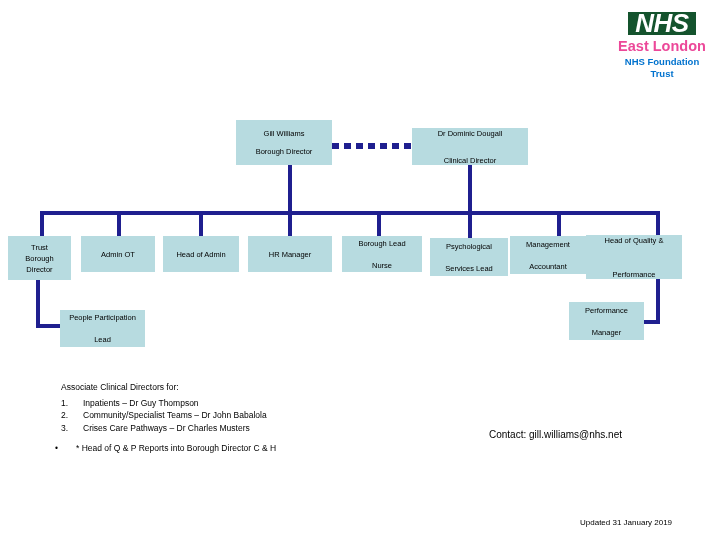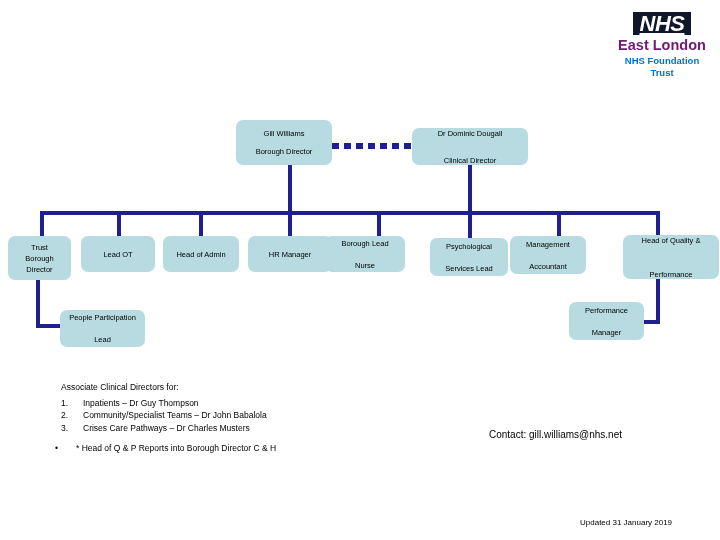--- a/index.html
+++ b/index.html
@@ -35,33 +35,32 @@
   
   #nhs-logo {
     position: absolute;
     left: 614px;
     top: 12px;
     width: 96px;
     text-align: center;
   }
   #nhs-mark {
     display: inline-block;
-    background: #0f172a;
+    background: #14532d;
     color: #ffffff;
     font-family: "Liberation Sans", sans-serif;
     font-weight: bold;
     font-style: italic;
-    font-size: 22px;
+    font-size: 26px;
     line-height: 21px;
     padding: 1px 7px 1px 7px;
     letter-spacing: -0.5px;
-    text-decoration: underline;
   }
   #nhs-trust-name {
-    color: #701a75;
+    color: #ec4899;
     font-size: 14.5px;
     font-weight: bold;
     line-height: 17px;
     margin-top: 2px;
   }
   #nhs-trust-sub {
     color: #0072ce;
     font-size: 9.5px;
     font-weight: bold;
     line-height: 12px;
@@ -76,21 +75,20 @@
     flex-direction: column;
     align-items: center;
     justify-content: center;
     text-align: center;
     font-size: 7.5px;
     line-height: 11px;
     color: #000000;
     z-index: 5;
     box-sizing: border-box;
     padding: 18px 3px;
-    border-radius: 7px;
   }
   .node .l2 { margin-top: 7px; }
   .node.tight .l2 { margin-top: 11px; }
 
   
   .conn {
     position: absolute;
     background: #1f1f8f;
     z-index: 1;
   }
@@ -195,47 +193,47 @@
     <div class="l2">Clinical Director</div>
   </div>
 
   <div class="node tight" style="left:8px; top:236px; width:63px; height:44px;">
     <div>Trust</div>
     <div>Borough</div>
     <div>Director</div>
   </div>
 
   <div class="node" style="left:81px; top:236px; width:74px; height:23px;">
-    <div>Lead OT</div>
+    <div>Admin OT</div>
   </div>
 
   <div class="node" style="left:163px; top:236px; width:76px; height:23px;">
     <div>Head of Admin</div>
   </div>
 
   <div class="node" style="left:248px; top:236px; width:84px; height:23px;">
     <div>HR Manager</div>
   </div>
 
-  <div class="node tight" style="left:325px; top:236px; width:80px; height:34px;">
+  <div class="node tight" style="left:342px; top:236px; width:80px; height:34px;">
     <div>Borough Lead</div>
     <div class="l2">Nurse</div>
   </div>
 
   <div class="node tight" style="left:430px; top:238px; width:78px; height:38px;">
     <div>Psychological</div>
     <div class="l2">Services Lead</div>
   </div>
 
   <div class="node tight" style="left:510px; top:236px; width:76px; height:38px;">
     <div>Management</div>
     <div class="l2">Accountant</div>
   </div>
 
-  <div class="node tight" style="left:623px; top:235px; width:96px; height:44px;gap:12px;">
+  <div class="node tight" style="left:586px; top:235px; width:96px; height:44px;gap:12px;">
     <div>Head of Quality &amp;</div>
     <div class="l2">Performance</div>
   </div>
 
   <div class="node tight" style="left:60px; top:310px; width:85px; height:37px;">
     <div>People Participation</div>
     <div class="l2">Lead</div>
   </div>
 
   <div class="node tight" style="left:569px; top:302px; width:75px; height:38px;">

